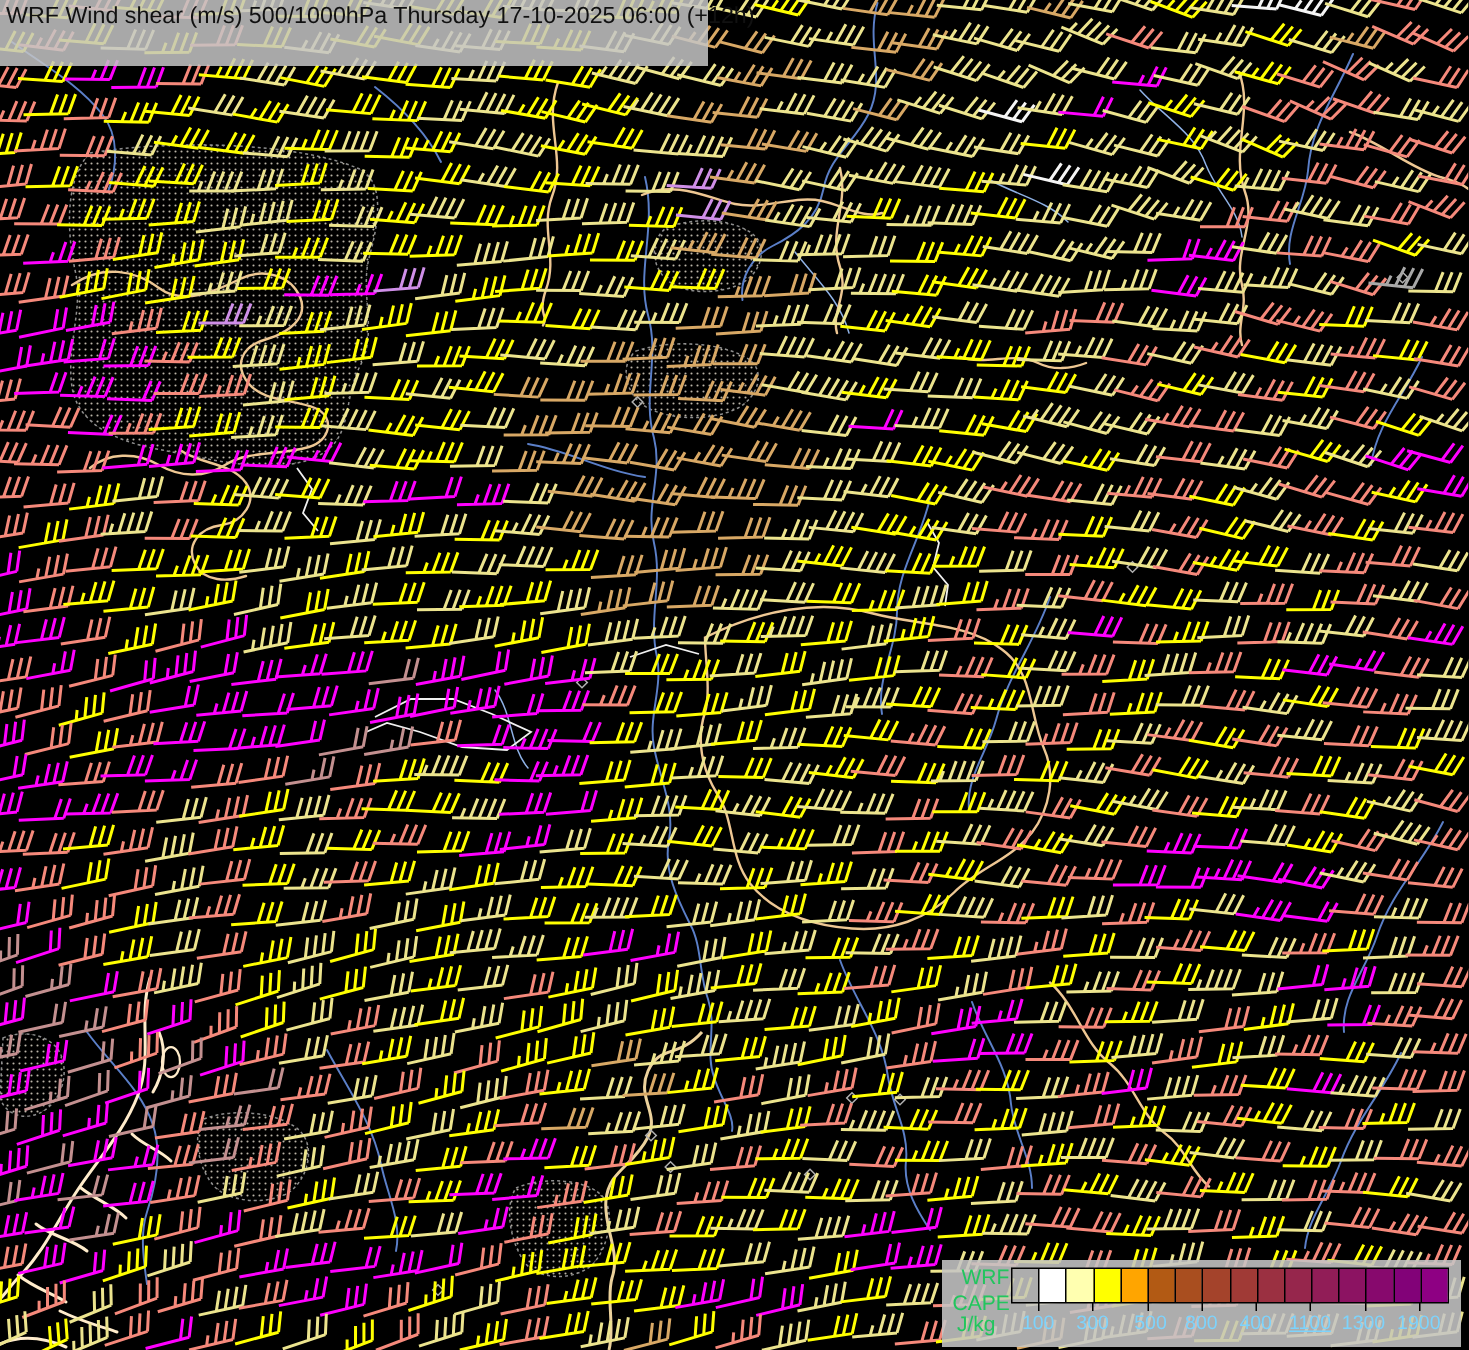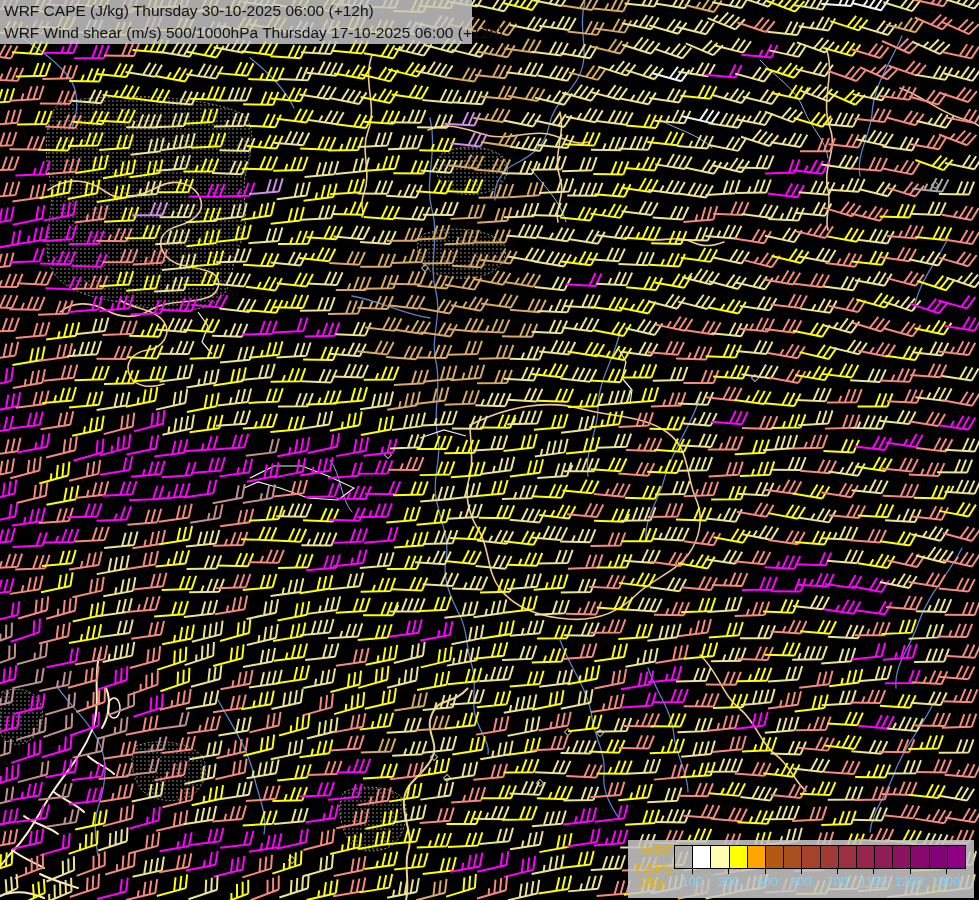--- a/index.html
+++ b/index.html
@@ -4,21 +4,21 @@
 <style>
   html,body{margin:0;padding:0;background:#000;}
   #screen{position:relative;width:979px;height:900px;background:#000;overflow:hidden;
           font-family:"Liberation Sans",sans-serif;}
   #mapsvg{position:absolute;left:0;top:0;}
   .hdr{position:absolute;left:0;top:0;width:472px;height:44px;
        background:rgba(198,198,198,0.85);color:#111;z-index:5;}
   .hdr div{height:22px;line-height:22px;padding-left:4px;font-size:15.5px;white-space:nowrap;}
   .legend{position:absolute;left:628px;top:840px;width:346px;height:58px;
           background:rgba(197,197,197,0.88);z-index:5;}
-  .legend .lab{position:absolute;color:#eab308;font-size:14px;}
+  .legend .lab{position:absolute;color:#22c55e;font-size:14px;}
   .lab.l1{left:13px;top:3px;}
   .lab.l2{left:7px;top:20px;}
   .lab.l3{left:10px;top:34px;}
   .scale{position:absolute;left:46px;top:5px;width:290px;height:22px;
          border:1px solid #000;display:flex;}
   .scale .cell{height:100%;flex:1 1 auto;border-left:1px solid #000;box-sizing:border-box;}
   .scale .cell:first-child{border-left:none;}
   .tick{position:absolute;width:1px;height:6px;background:#000;top:28px;}
   .ticklab{position:absolute;top:34px;font-size:13px;color:#7dd3fc;transform:translateX(-50%);}
 </style>
@@ -1431,21 +1431,20 @@
         <path d="M-30,0 L0,0 M0,0 L5,-13 M-6,0 L-1,-13 M-12,0 L-7,-13" stroke="#ffff00" transform="translate(826.0779117270241,893.4203798821477) rotate(-0.7235678288646592)"></path>
         <path d="M-30,0 L0,0 M0,0 L5,-13 M-6,0 L-1,-13 M-12,0 L-7,-13 M-18,0 L-15.5,-6.5" stroke="#ece48e" transform="translate(857.3224447368492,888.7206314117315) rotate(-0.9416538085446446)"></path>
         <path d="M-30,0 L0,0 M0,0 L5,-13 M-6,0 L-1,-13 M-12,0 L-7,-13 M-18,0 L-13,-13" stroke="#ece48e" transform="translate(887.7556809829384,888.9947806316088) rotate(-3.6674556983115965)"></path>
         <path d="M-30,0 L0,0 M0,0 L5,-13 M-6,0 L-1,-13 M-12,0 L-7,-13" stroke="#ece48e" transform="translate(916.8769498100668,893.5172699369248) rotate(-6.916673240550239)"></path>
         <path d="M-30,0 L0,0 M0,0 L5,-13 M-6,0 L-1,-13 M-12,0 L-7,-13 M-18,0 L-15.5,-6.5" stroke="#ffff00" transform="translate(944.6438885279924,890.3189734997267) rotate(-8.387509266410772)"></path>
         <path d="M-30,0 L0,0 M0,0 L5,-13 M-6,0 L-1,-13 M-12,0 L-7,-13" stroke="#ece48e" transform="translate(971.4872409179399,887.8644359341764) rotate(-6.856908971320335)"></path>
       </g>
     </svg>
 
   <div class="hdr">
-    <div>WRF CAPE (J/kg) Thursday 30-10-2025 06:00 (+12h)</div>
     <div>WRF Wind shear (m/s) 500/1000hPa Thursday 17-10-2025 06:00 (+12h)</div>
   </div>
 
   <div class="legend">
     <span class="lab l1">WRF</span>
     <span class="lab l2">CAPE</span>
     <span class="lab l3">J/kg</span>
     <div class="scale" id="legend-scale">
         <div class="cell"></div>
         <div class="cell" style="background: rgb(255, 255, 255);"></div>
@@ -1467,21 +1466,21 @@
     <div id="legend-ticks">
         <div class="tick" style="left: 64.125px;"></div>
         <div class="ticklab" style="left: 64.125px;">100</div>
         <div class="tick" style="left: 100.375px;"></div>
         <div class="ticklab" style="left: 100.375px;">300</div>
         <div class="tick" style="left: 136.625px;"></div>
         <div class="ticklab" style="left: 139px;">500</div>
         <div class="tick" style="left: 172.875px;"></div>
         <div class="ticklab" style="left: 172.875px;">800</div>
         <div class="tick" style="left: 209.125px;"></div>
-        <div class="ticklab" style="left: 209.125px;">700</div>
+        <div class="ticklab" style="left: 209.125px;">400</div>
         <div class="tick" style="left: 245.375px;"></div>
         <div class="ticklab" style="left: 245.375px; text-decoration: underline;">1100</div>
         <div class="tick" style="left: 281.625px;"></div>
         <div class="ticklab" style="left: 281px;">1300</div>
         <div class="tick" style="left: 317.875px;"></div>
         <div class="ticklab" style="left: 317.875px;">1900</div>
       </div>
   </div>
 
 </div>

